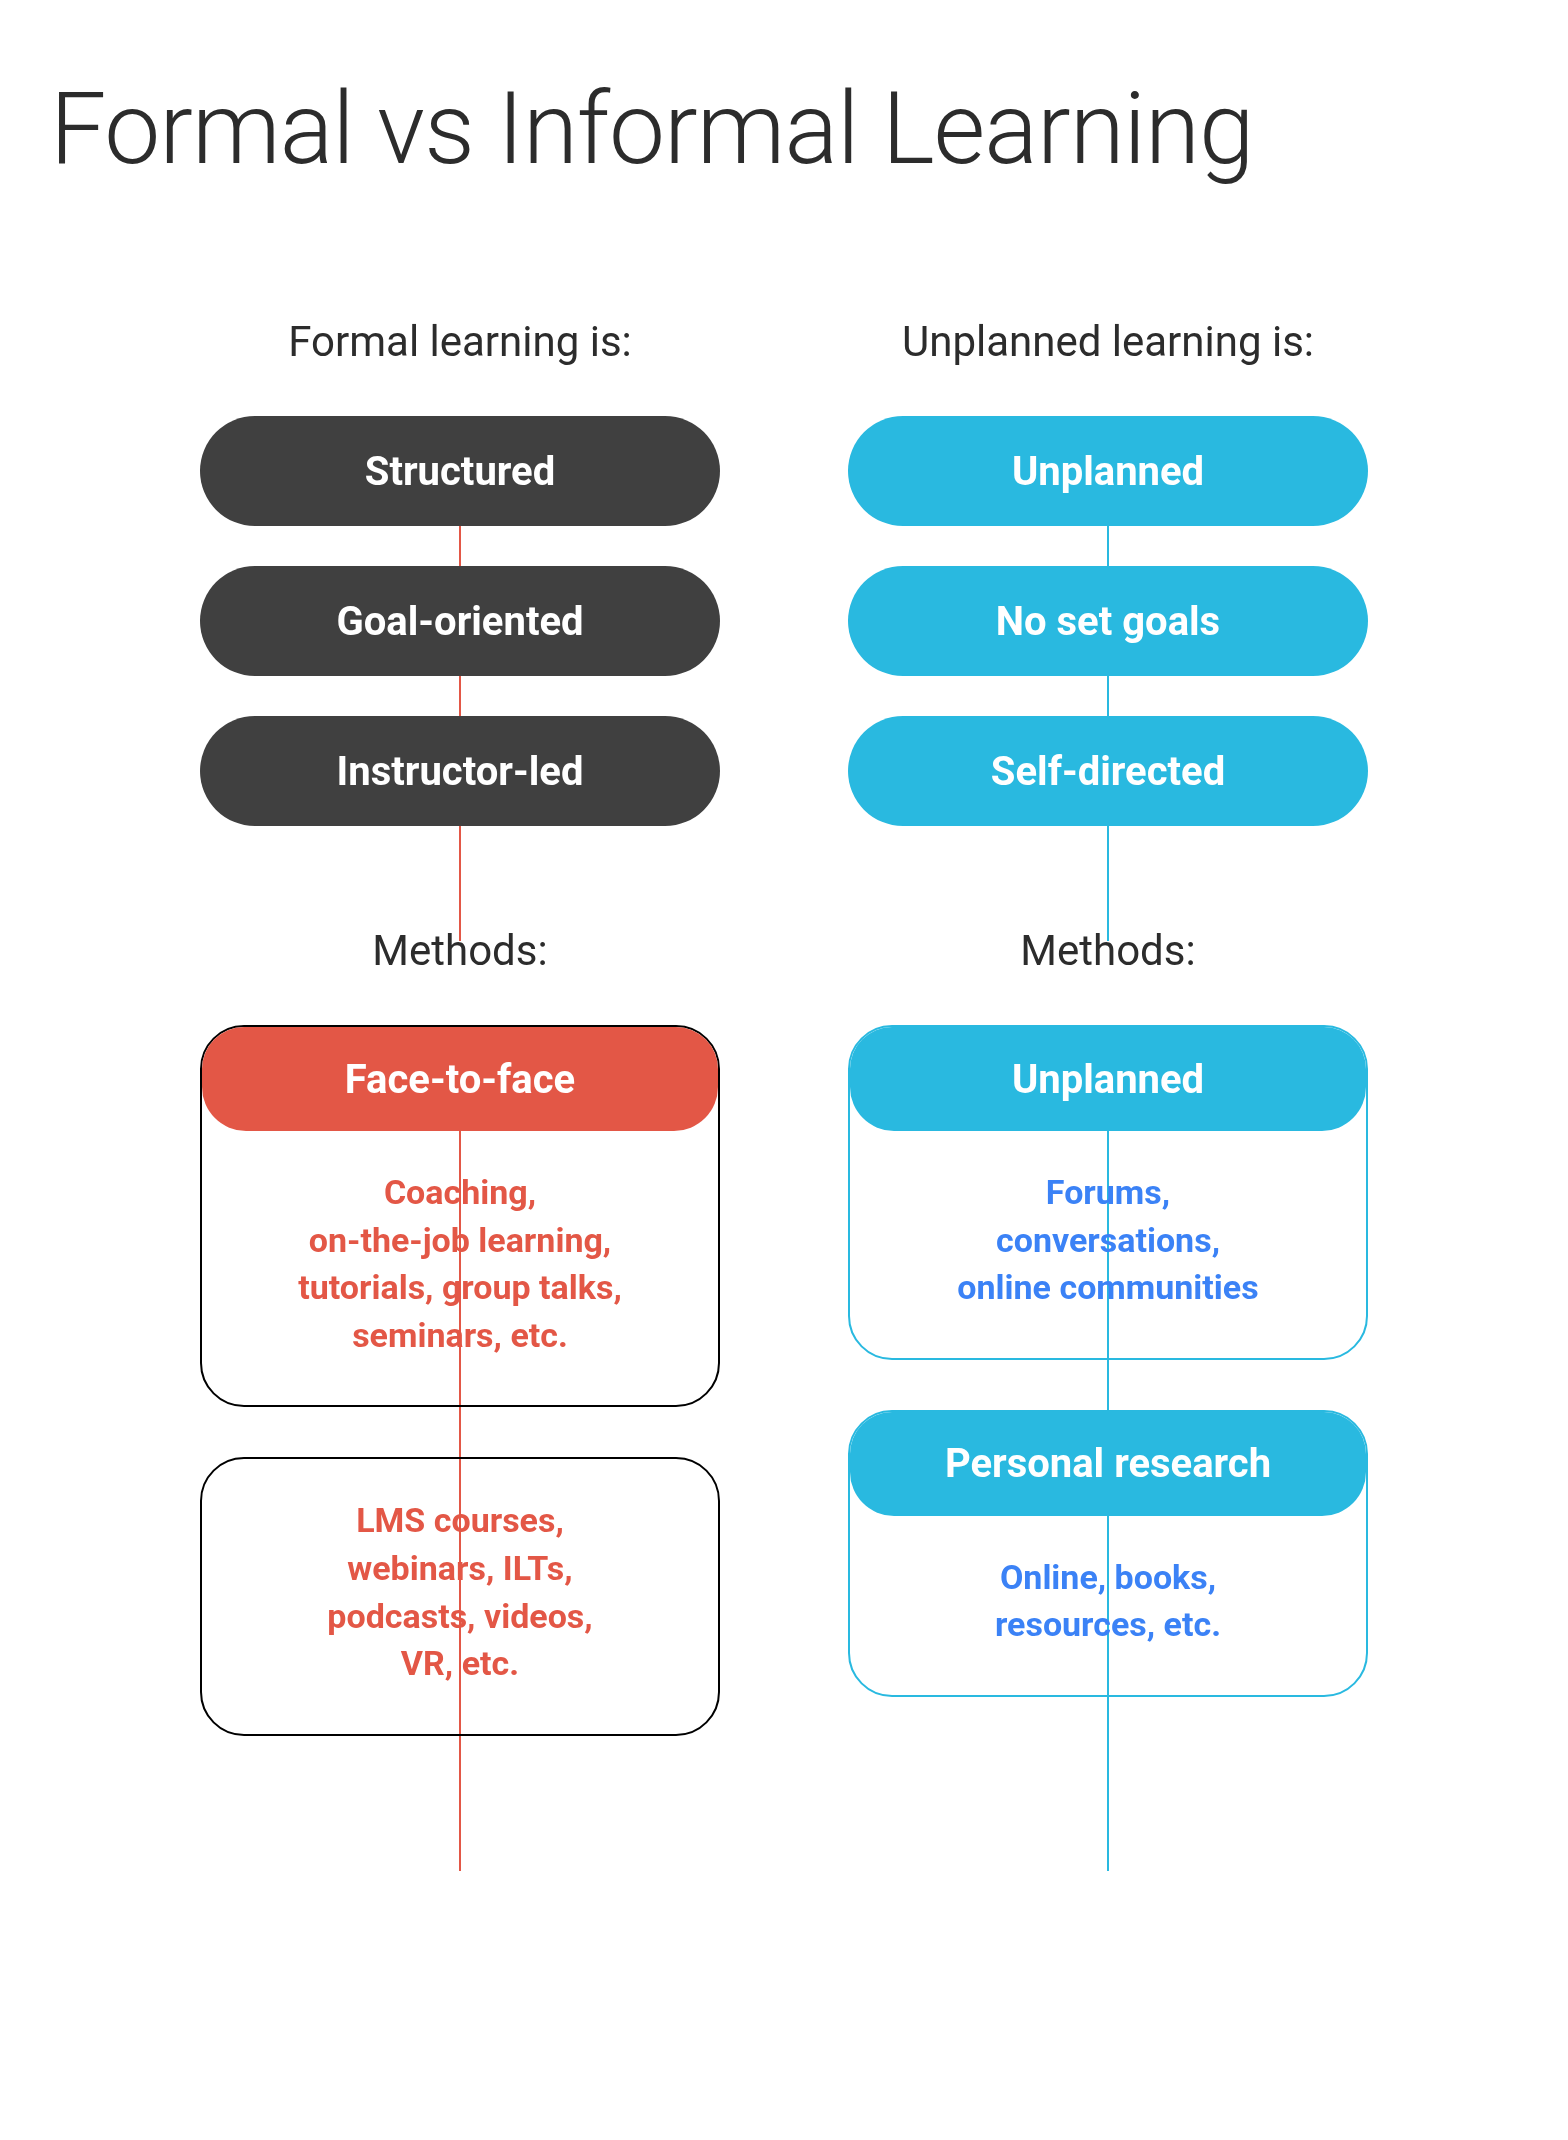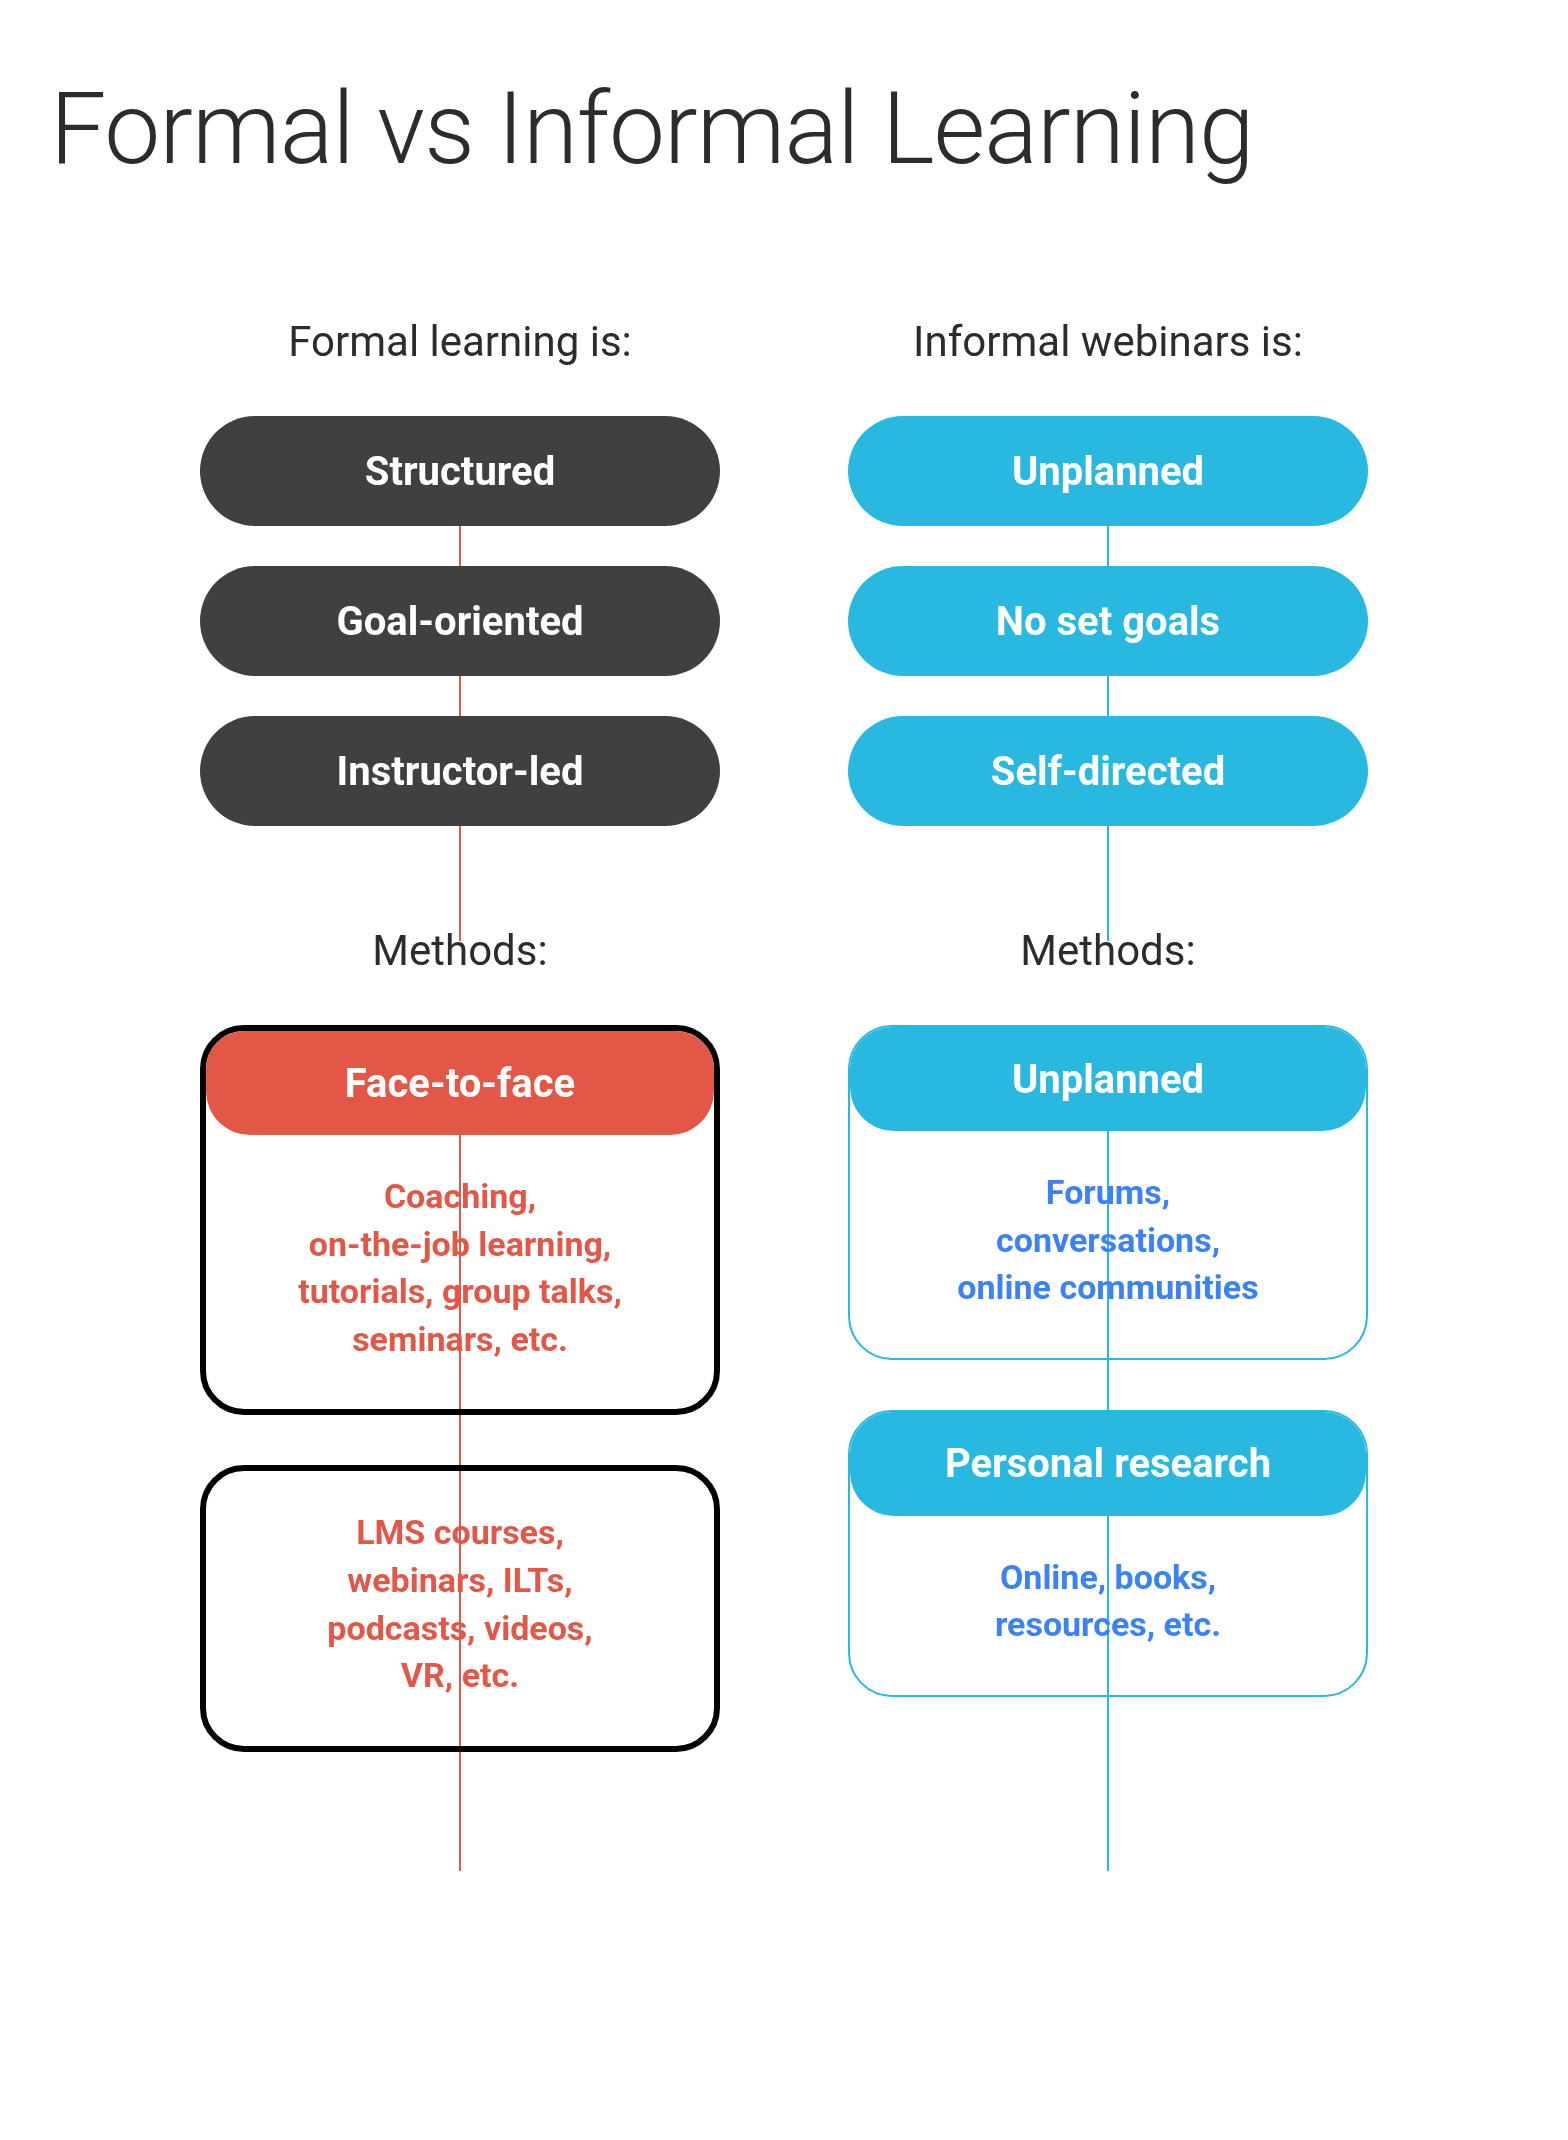--- a/index.html
+++ b/index.html
@@ -74,21 +74,21 @@
   .pill.red { background: #404040; }
   .pill.blue { background: #29b9e0; }
   .card {
     width: 520px;
     border-radius: 44px;
     overflow: hidden;
     margin-bottom: 50px;
     position: relative;
     z-index: 2;
   }
-  .card.red { border: 6px solid #000000; }
+  .card.red { border: 2px solid #000000; }
   .card.blue { border: 2px solid #29b9e0; }
   .card-head {
     height: 104px;
     display: flex;
     align-items: center;
     justify-content: center;
     color: #ffffff;
     font-size: 40px;
     font-weight: 700;
     border-radius: 0 0 44px 44px;
@@ -138,21 +138,21 @@
     </div>
     <div class="card red">
       <div class="card-body red">LMS courses,
 webinars, ILTs,
 podcasts, videos,
 VR, etc.</div>
     </div>
   </div>
 
   <div class="col">
-    <div class="subheading">Informal webinars is:</div>
+    <div class="subheading">Unplanned learning is:</div>
 
     <div class="vline blue" style="top:104px; height:520px;"></div>
     <div class="dot blue" style="top:106px;"></div>
 
     <div class="pill blue">Unplanned</div>
     <div class="pill blue">No set goals</div>
     <div class="pill blue">Self-directed</div>
 
     <div style="height:60px"></div>
     <div class="subheading">Methods:</div>

